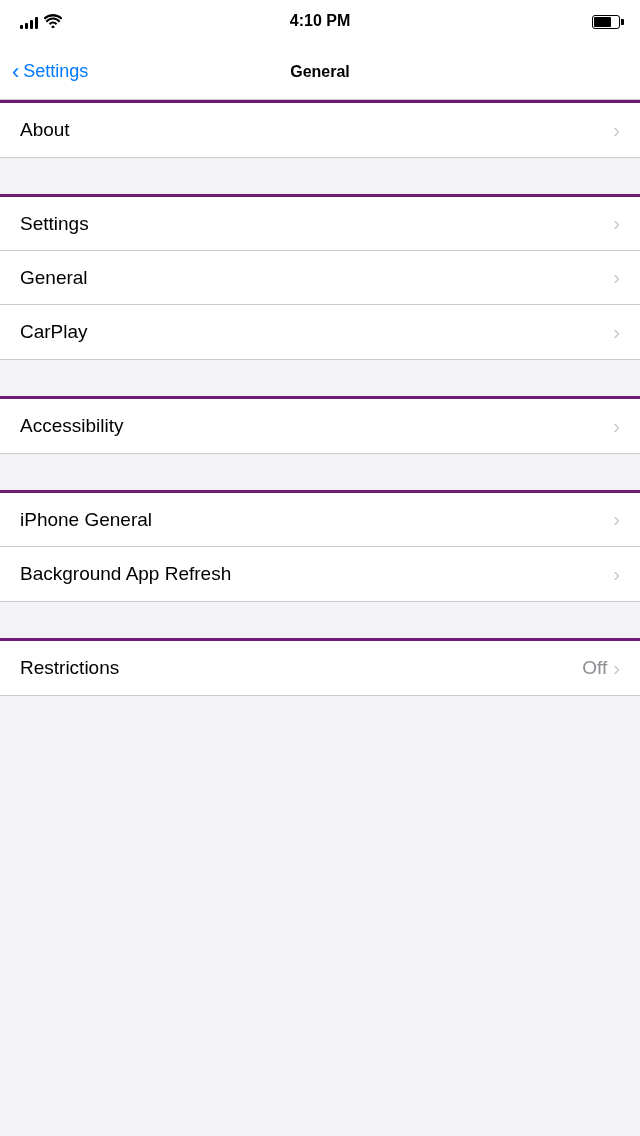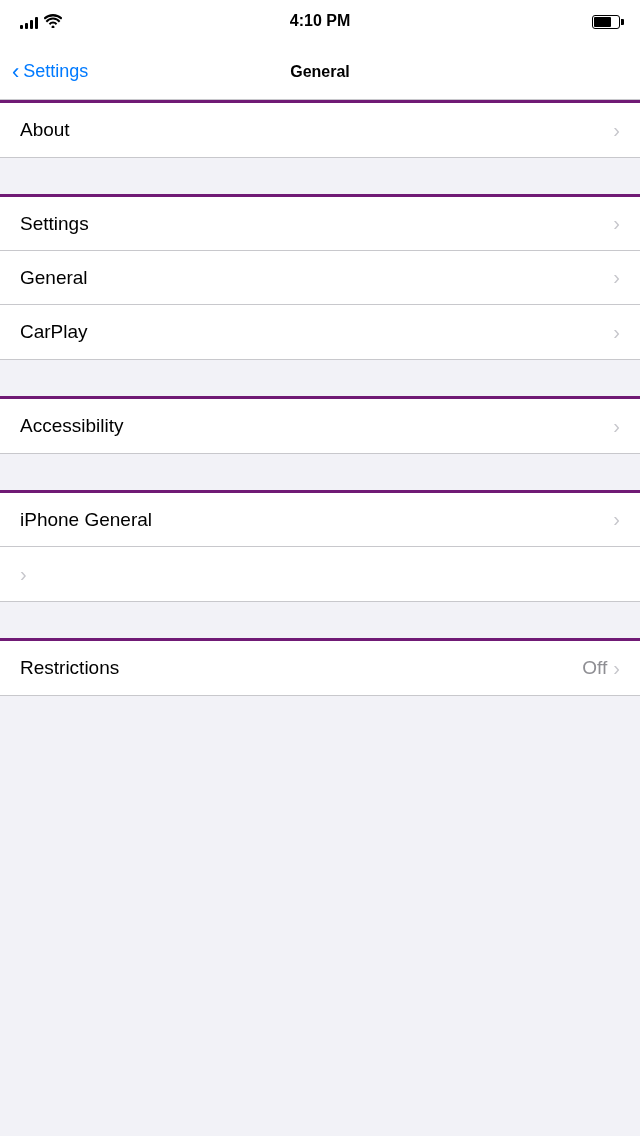--- a/index.html
+++ b/index.html
@@ -275,20 +275,21 @@
   <div class="section-gap"></div>
 
   <div class="section">
     <div class="row">
       <span class="row-label">iPhone General</span>
       <div class="row-right">
         <span class="chevron">›</span>
       </div>
     </div>
     <div class="row">
+      <span class="row-label">Background App Refresh</span>
       <div class="row-right">
         <span class="chevron">›</span>
       </div>
     </div>
   </div>
 
   <div class="section-gap"></div>
 
   <div class="section">
     <div class="row">

